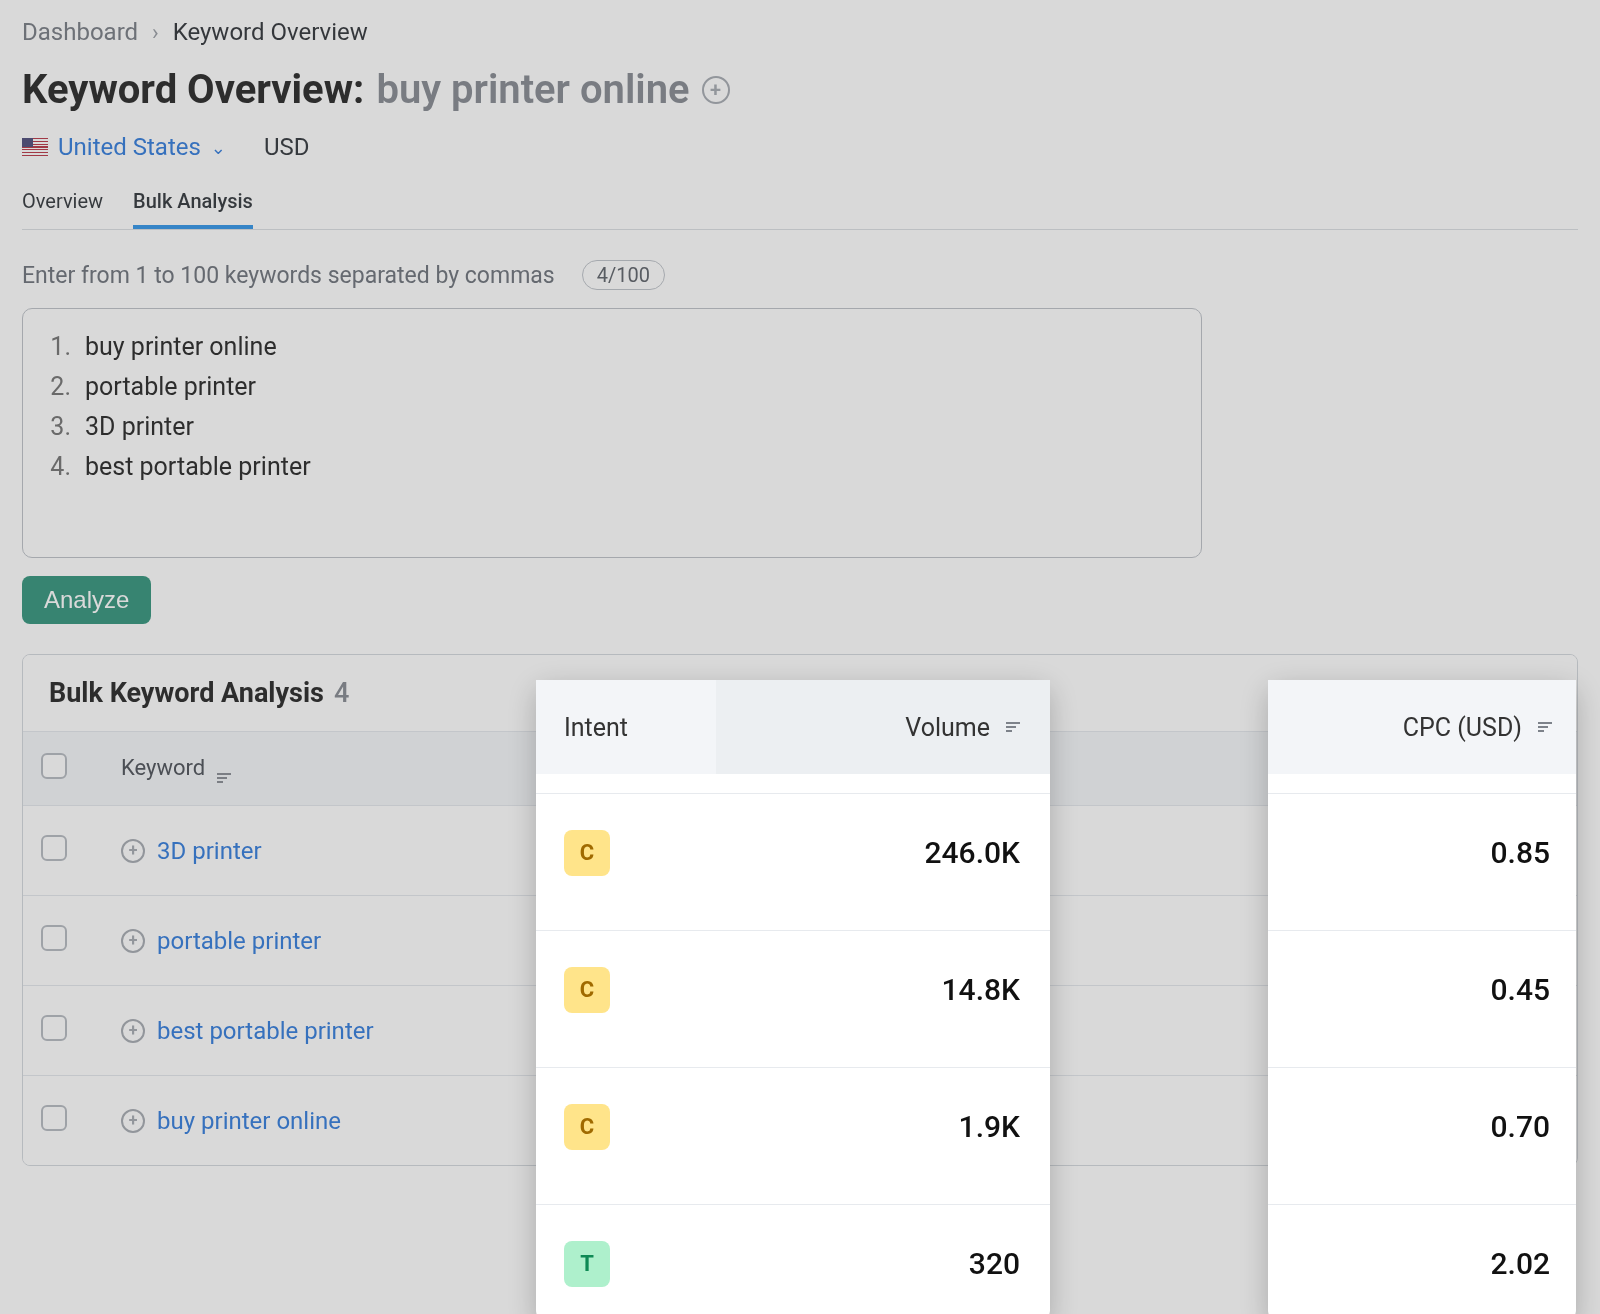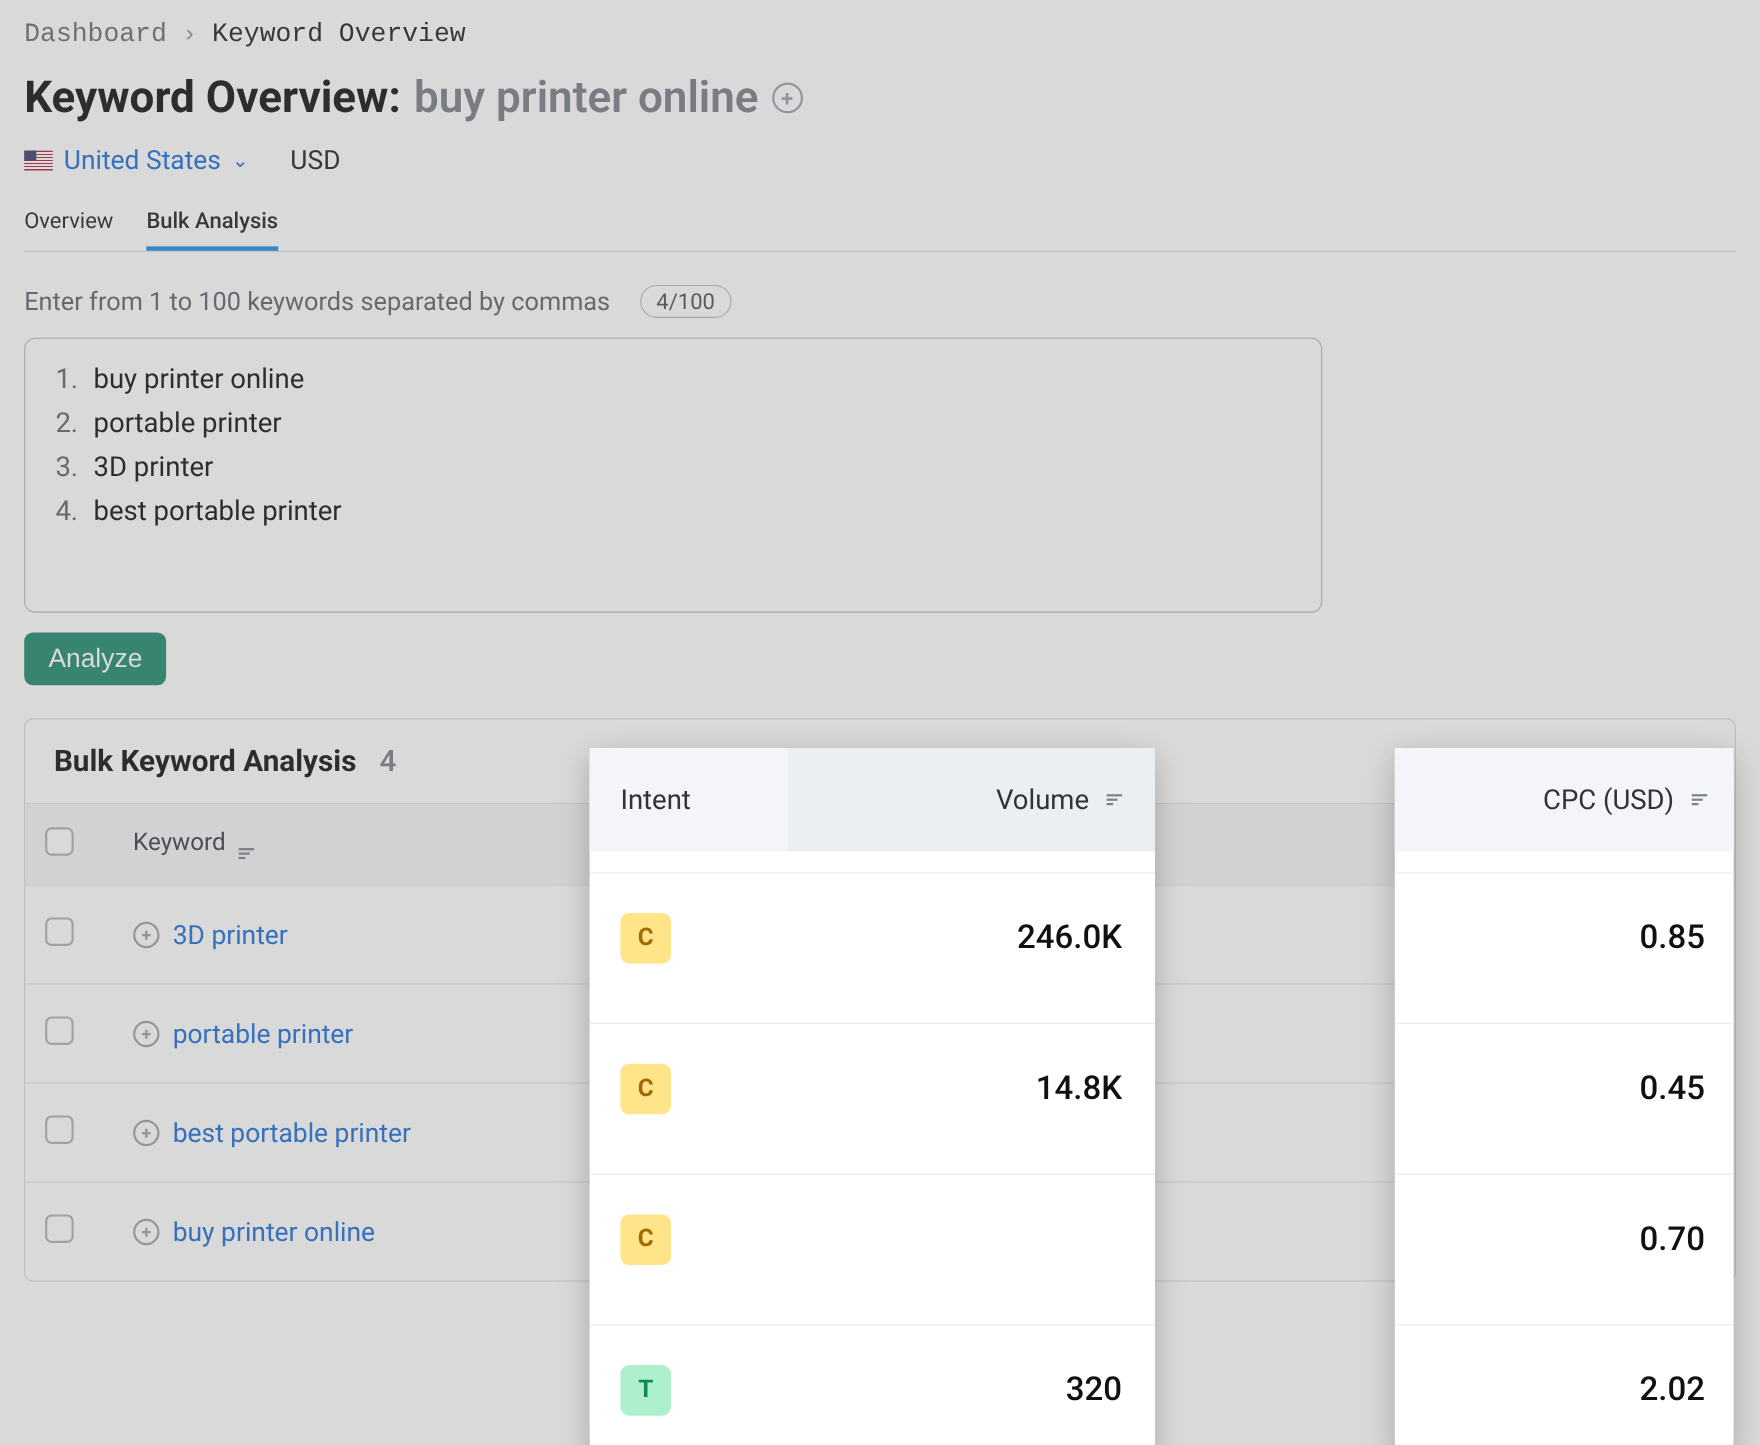--- a/index.html
+++ b/index.html
@@ -24,21 +24,20 @@
     color: #111;
   }
   
   .breadcrumb {
     display: flex;
     align-items: center;
     gap: 14px;
     font-size: 24px;
     color: #6a6f78;
     margin-bottom: 20px;
-    font-family: Liberation Mono, monospace;
   }
   .breadcrumb .chev { color: #8f949c; font-size: 22px; }
   .breadcrumb .current { color: #1b1f25; }
   
   .title-row {
     display: flex;
     align-items: center;
     gap: 12px;
     margin-bottom: 20px;
   }
@@ -93,21 +92,21 @@
     background:#1f8a6f; color:#fff; border:none; border-radius:8px;
     font-size:24px; padding: 10px 22px; cursor:pointer; margin-bottom: 30px;
   }
   
   .results {
     border:1px solid #cfd4da; border-radius:8px; overflow:hidden;
     width: 100%;
   }
   .results-title {
     padding: 22px 26px; font-size: 27px; font-weight:700; color:#111;
-    display:flex; align-items:center; gap:21px; background:#fff;
+    display:flex; align-items:center; gap:10px; background:#fff;
   }
   .results-title .cnt { font-weight:500; color:#7a7f87; }
   .results-header, .results-row {
     display:grid;
     grid-template-columns: 80px 1fr 140px 150px;
     align-items:center;
     border-top:1px solid #e1e5ea;
     background:#fff;
   }
   .results-header {
@@ -332,20 +331,21 @@
   <div class="float-row">
     <span class="cellA">
         <span class="intent-badge intent-C">C</span>
       </span>
     <span class="cellB">14.8K</span>
   </div>
   <div class="float-row">
     <span class="cellA">
         <span class="intent-badge intent-C">C</span>
       </span>
+    <span class="cellB">1.9K</span>
   </div>
   <div class="float-row">
     <span class="cellA">
         <span class="intent-badge intent-T">T</span>
       </span>
     <span class="cellB">320</span>
   </div>
 </div>
 
 <div id="float2" class="float float-col">

